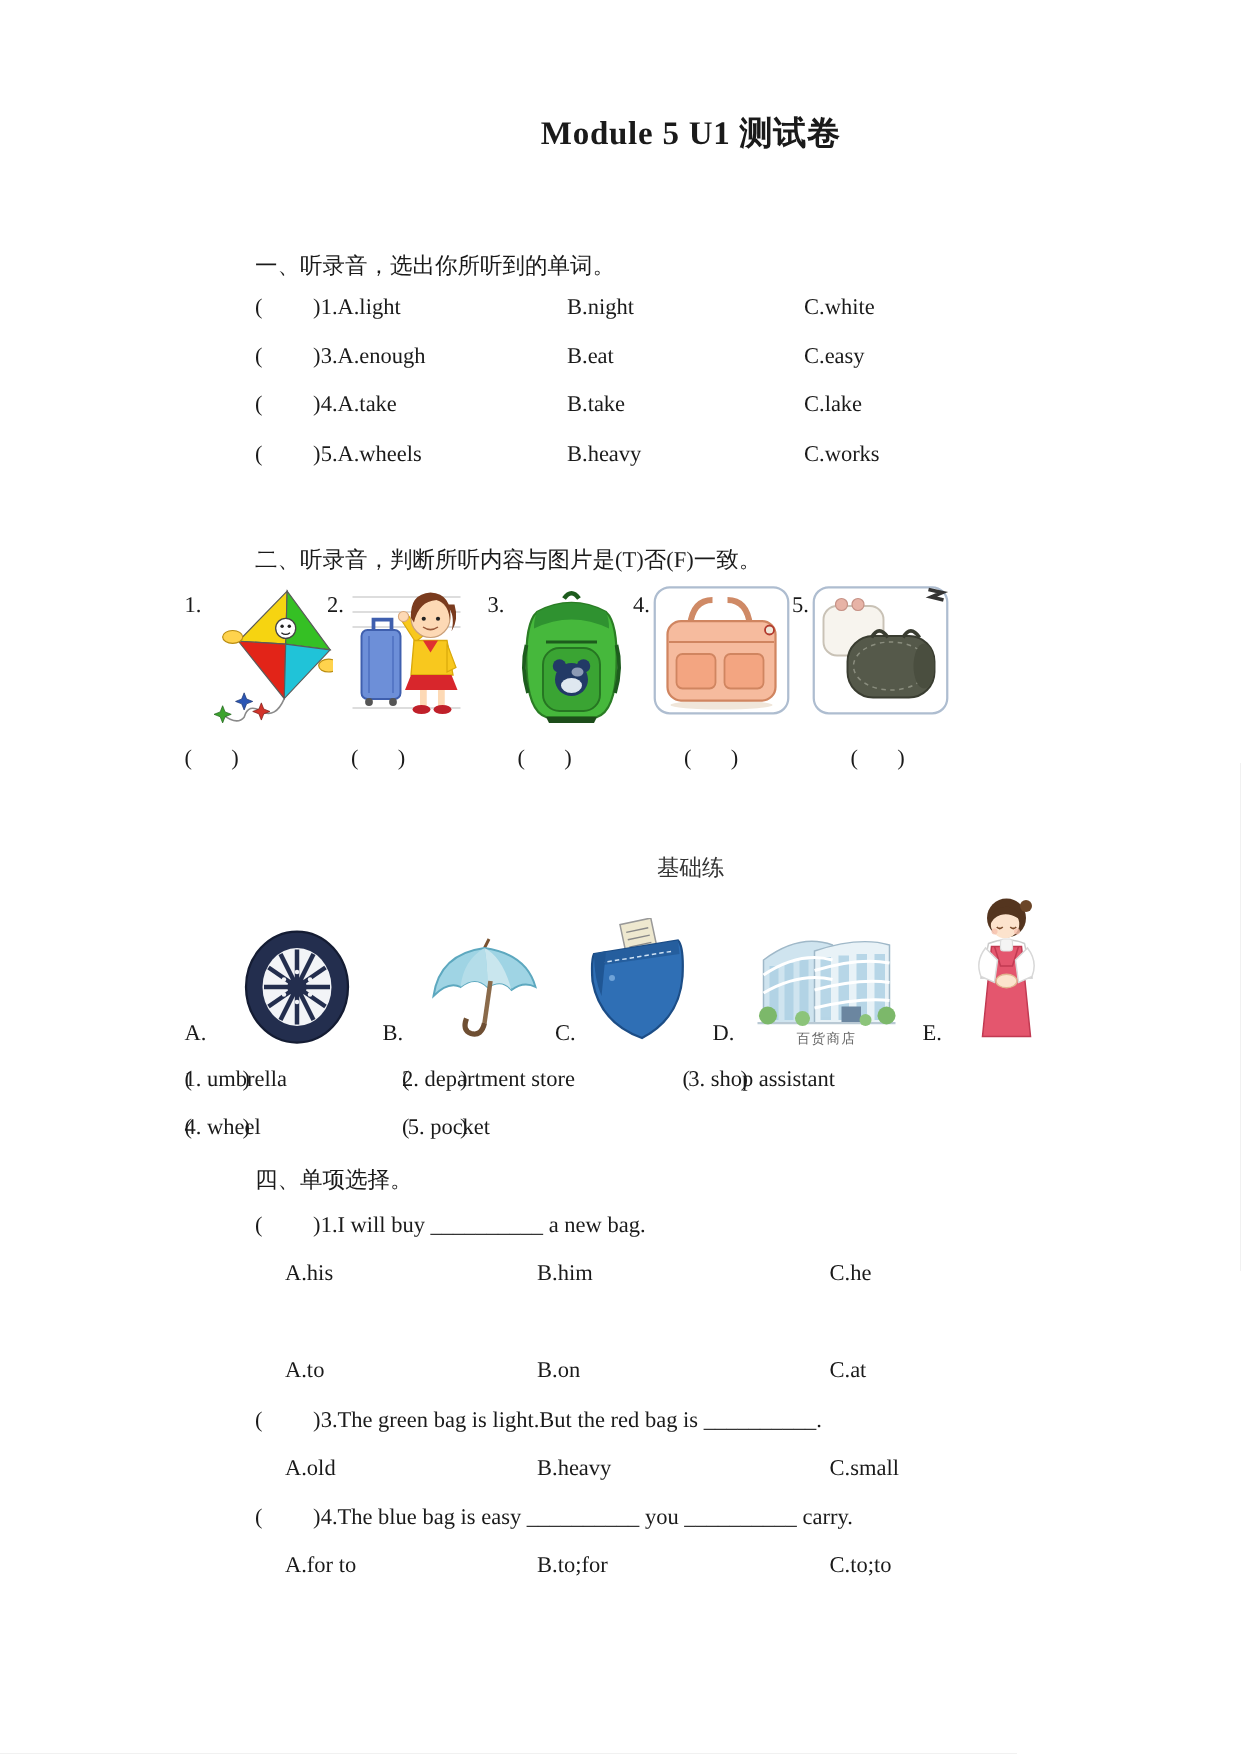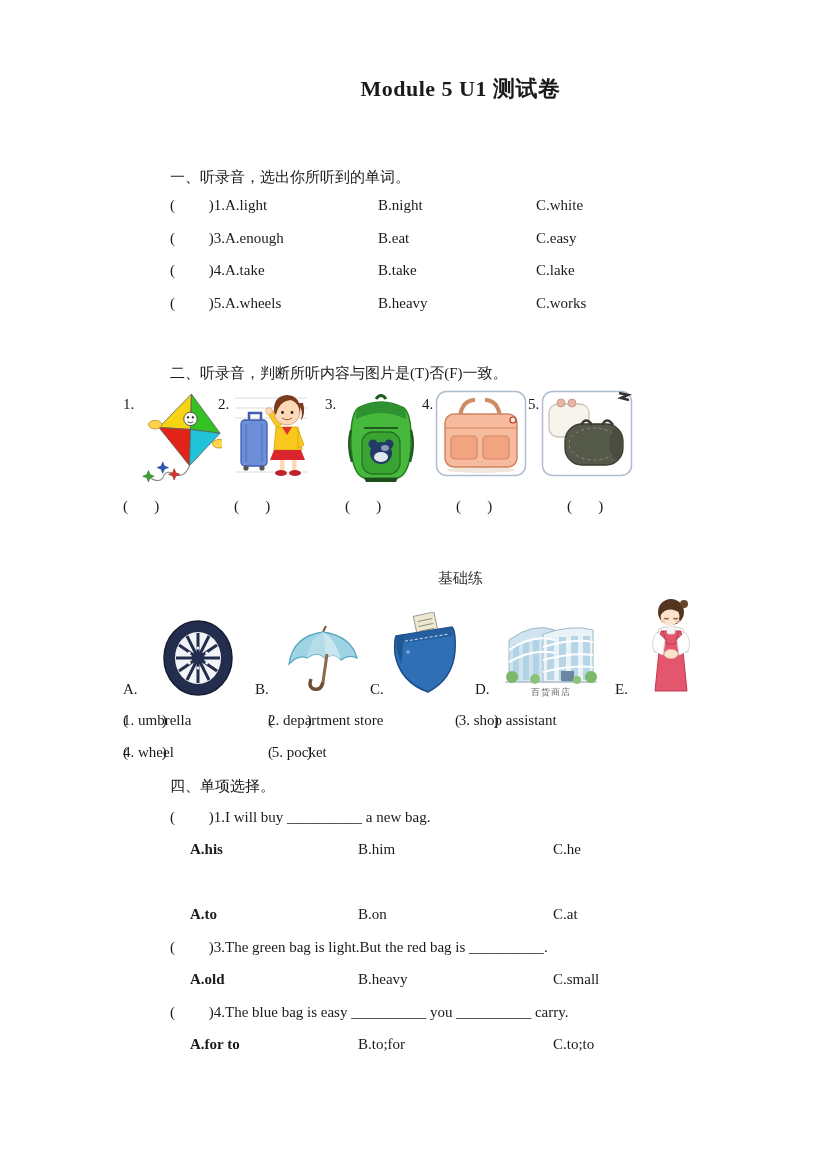--- a/index.html
+++ b/index.html
@@ -22,21 +22,21 @@
   .brkrow span{position:absolute;white-space:pre;}
   .pics3{top:596px;left:123px;width:620px;height:116px;}
   .letter{position:absolute;top:85px;font-size:15px;}
   .pics3 svg{position:absolute;}
   .caption{position:absolute;font-size:9px;color:#666;letter-spacing:1px;text-align:center;}
   .match{left:123px;width:620px;height:22px;font-size:15px;}
   .match span{position:absolute;white-space:pre;}
   .q{left:123px;width:620px;font-size:15px;white-space:pre;}
   .opts{left:123px;width:620px;height:22px;font-size:15px;}
   .opts span{position:absolute;}
-  .oA{left:67px;font-weight:bold;}.oB{left:235px;}.oC{left:430px;}
+  .oA{left:67px;}.oB{left:235px;}.oC{left:430px;}
 </style>
 </head>
 <body>
 
 <div class="page">
 
   <div class="abs title">Module 5 U1  测试卷</div>
 
   <div class="abs heading" style="top:168px">一、听录音，选出你所听到的单词。</div>
 

